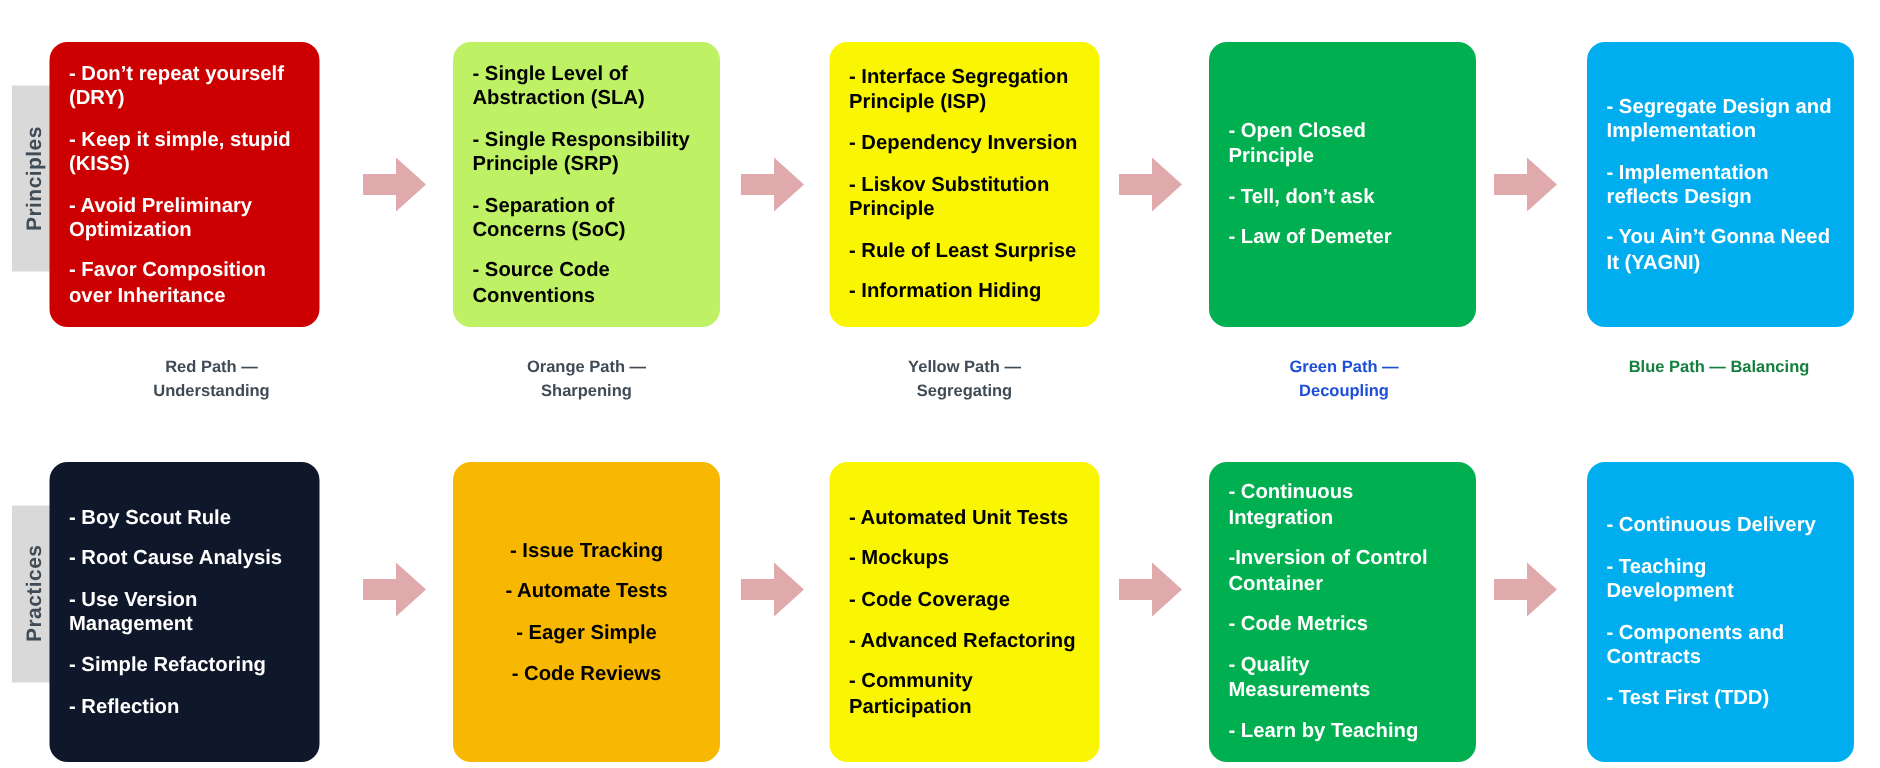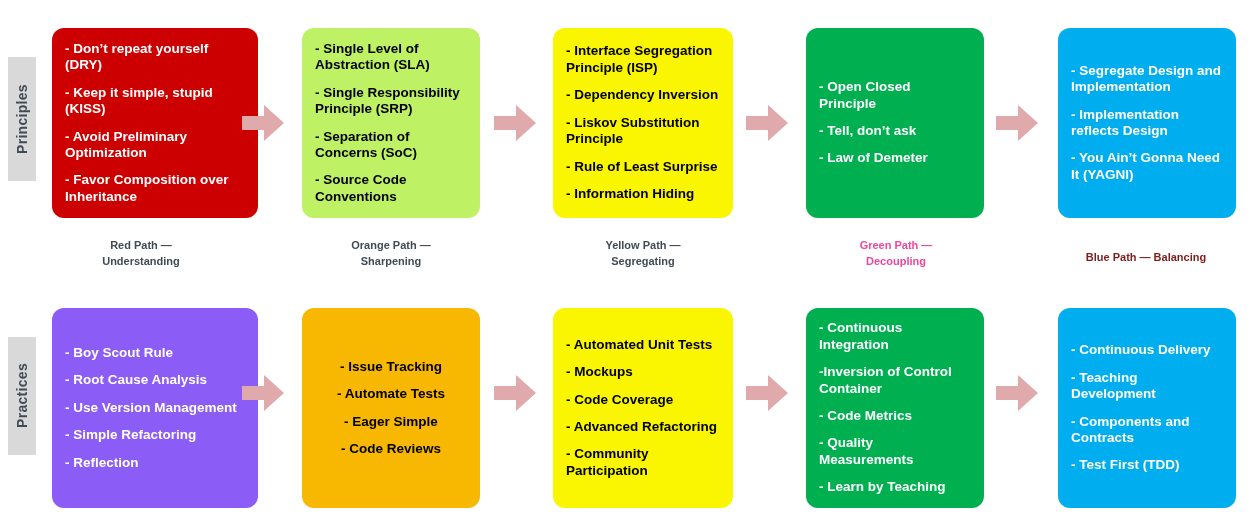--- a/index.html
+++ b/index.html
@@ -71,21 +71,21 @@
   .card.light-text .line { color: #ffffff; }
 
   .card.v-center { justify-content: center; }
   .card.center-text .line { text-align: center; }
 
   
   .r1 { top: 28px; height: 190px; }
   
   .r2 { top: 288px; height: 200px; margin-top: 20px; }
 
-  .c1 { left: 52px;   width: 206px; }
+  .c1 { left: 33px;   width: 180px; }
   .c2 { left: 302px;  width: 178px; }
   .c3 { left: 553px;  width: 180px; }
   .c4 { left: 806px;  width: 178px; }
   .c5 { left: 1058px; width: 178px; }
 
   
   .arrow {
     position: absolute;
     width: 46px;
     height: 46px;
@@ -150,21 +150,21 @@
       <div class="line">- Open Closed Principle</div>
       <div class="line">- Tell, don’t ask</div>
       <div class="line">- Law of Demeter</div>
     </div>
   <div class="card r1 c5 light-text v-center" id="card-p-blue" style="background: rgb(0, 174, 239);">
       <div class="line">- Segregate Design and Implementation</div>
       <div class="line">- Implementation reflects Design</div>
       <div class="line">- You Ain’t Gonna Need It (YAGNI)</div>
     </div>
 
-  <div class="card r2 c1 light-text v-center" id="card-x-red" style="background: #8b5cf6;">
+  <div class="card r2 c1 light-text v-center" id="card-x-red" style="background: #0f172a;">
       <div class="line">- Boy Scout Rule</div>
       <div class="line">- Root Cause Analysis</div>
       <div class="line">- Use Version Management</div>
       <div class="line">- Simple Refactoring</div>
       <div class="line">- Reflection</div>
     </div>
   <div class="card r2 c2 dark-text v-center center-text" id="card-x-orange" style="background: rgb(248, 183, 0);">
       <div class="line">- Issue Tracking</div>
       <div class="line">- Automate Tests</div>
       <div class="line">- Eager Simple</div>
@@ -238,22 +238,22 @@
     <div>Understanding</div>
   </div>
   <div class="path-label p2" style="color: rgb(64, 75, 86);">
     <div>Orange Path —</div>
     <div>Sharpening</div>
   </div>
   <div class="path-label p3" style="color: rgb(64, 75, 86);">
     <div>Yellow Path —</div>
     <div>Segregating</div>
   </div>
-  <div class="path-label p4" style="color: #ec4899;">
+  <div class="path-label p4" style="color: #1d4ed8;">
     <div>Green Path —</div>
     <div>Decoupling</div>
   </div>
-  <div class="path-label p5" style="color: #7f1d1d; margin-top: 12px;">
+  <div class="path-label p5" style="color: #15803d;">
     <div>Blue Path — Balancing</div>
     <div></div>
   </div>
 
 </div>
 
 </body></html>

